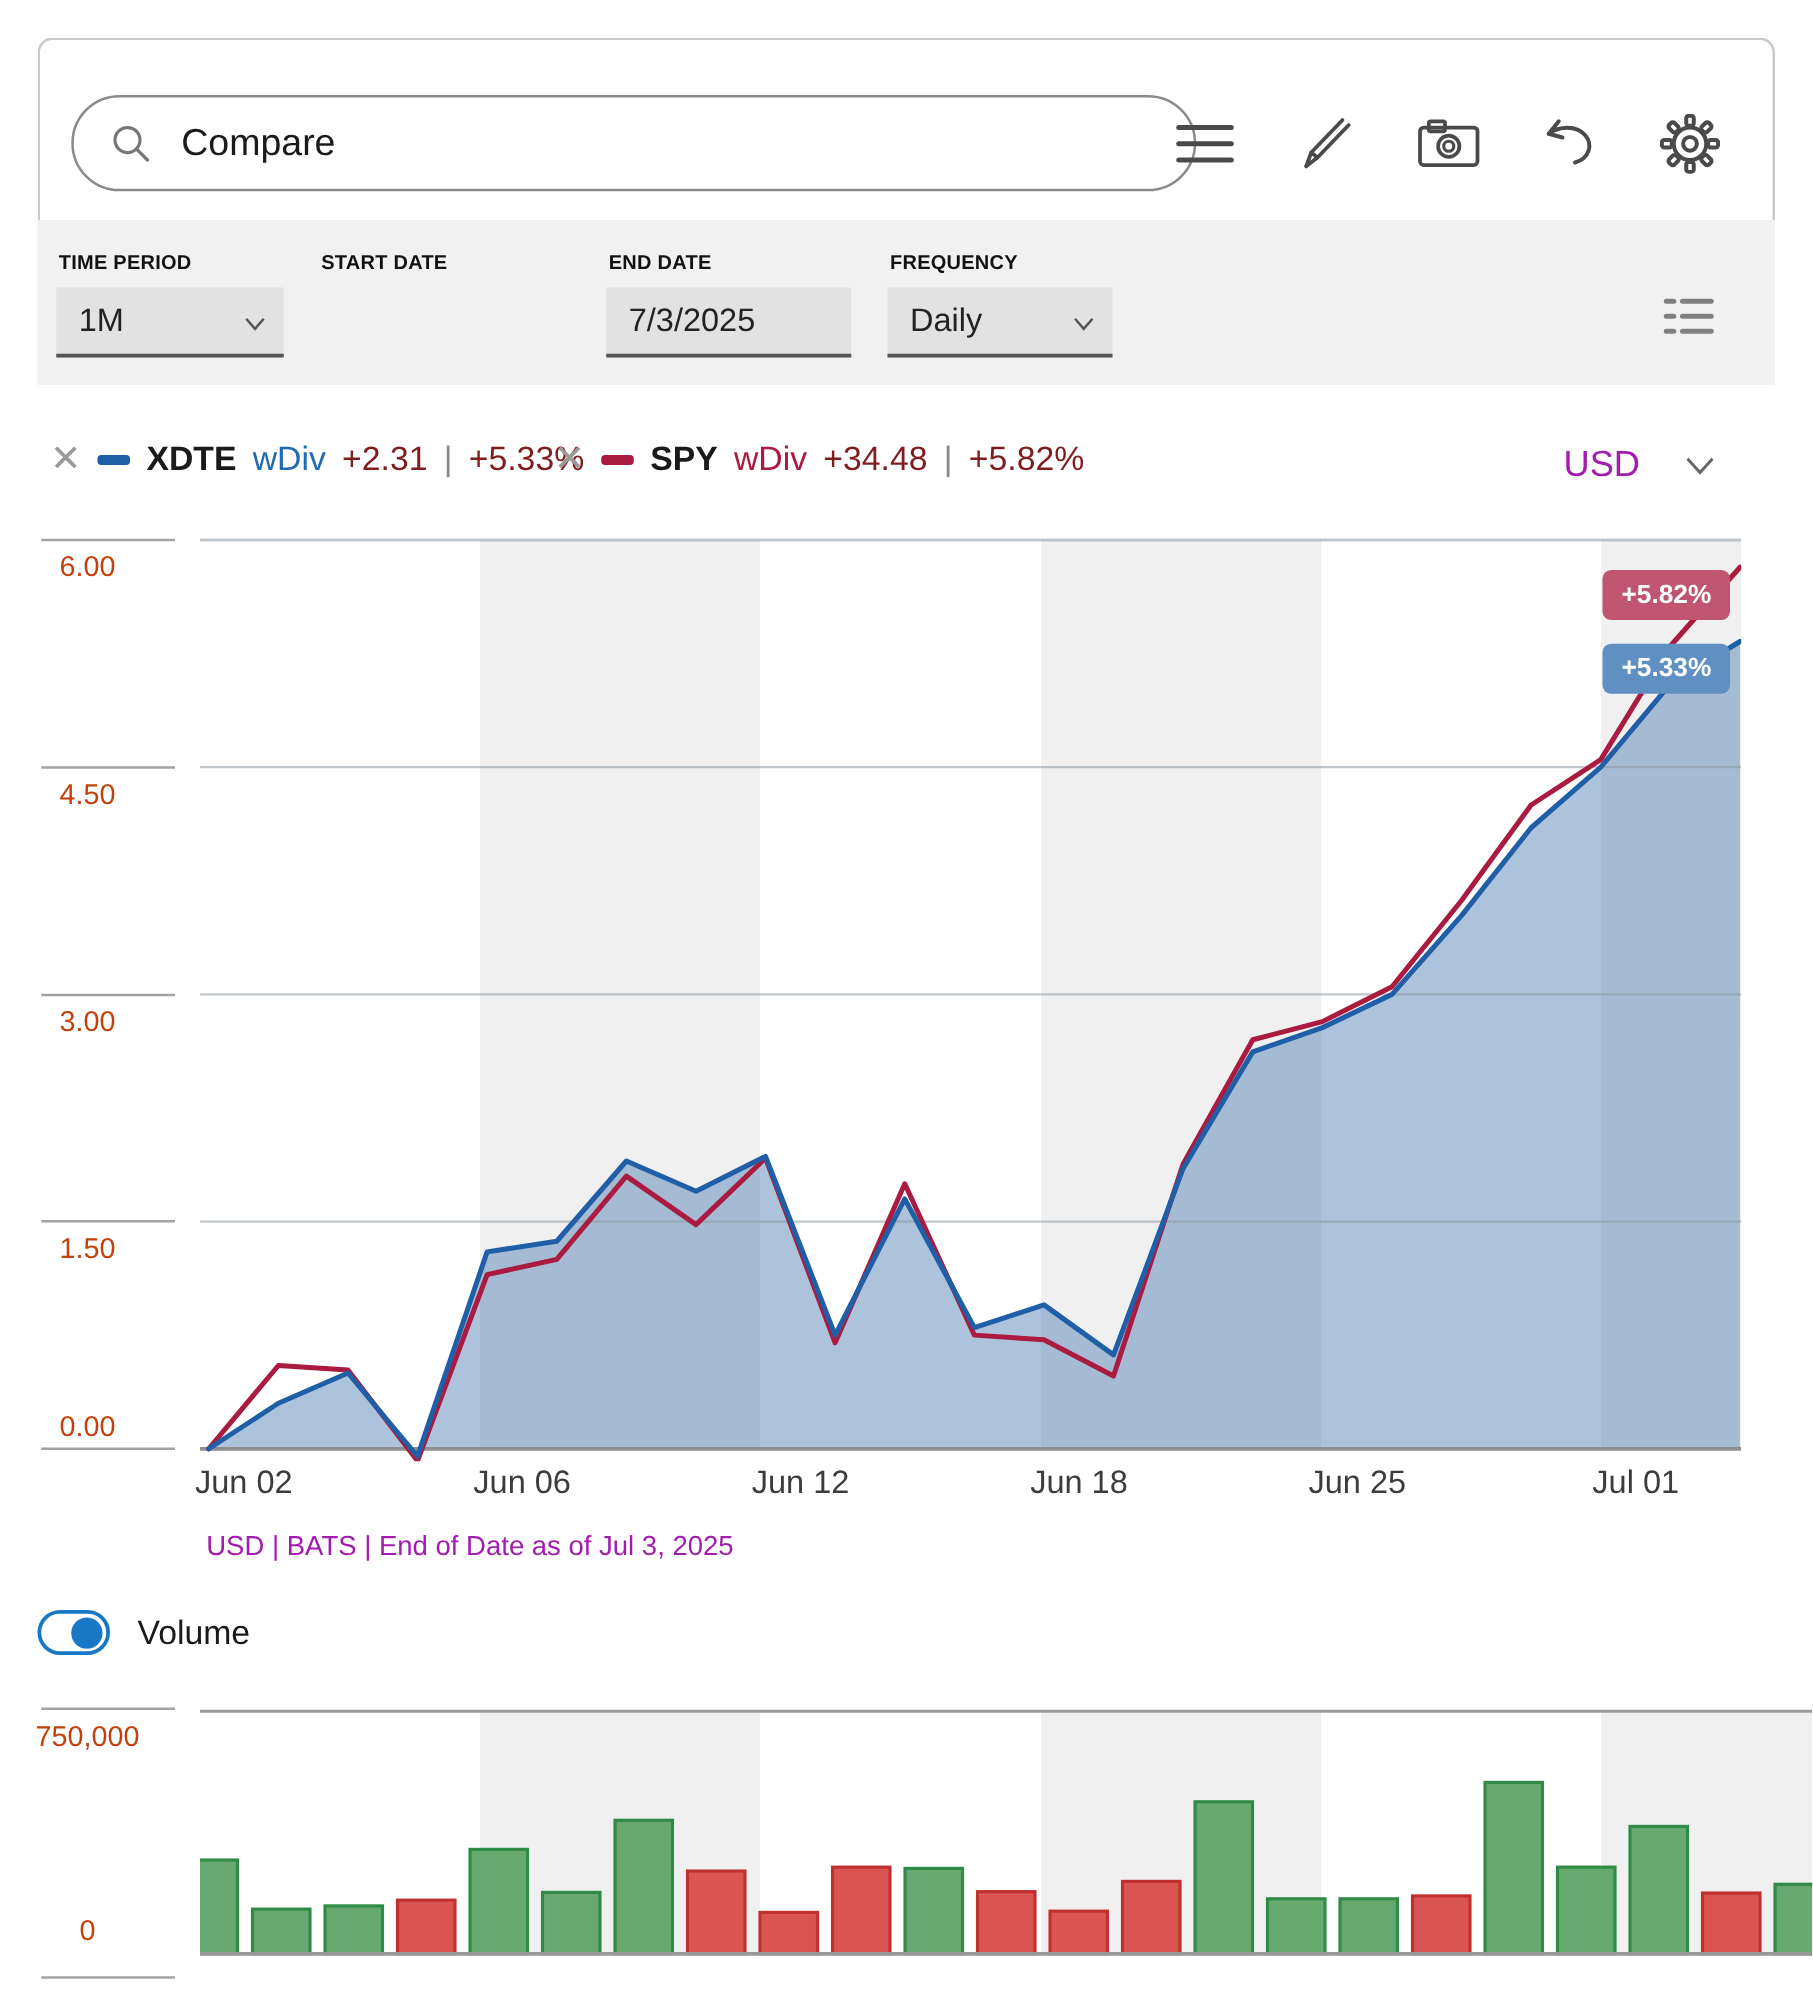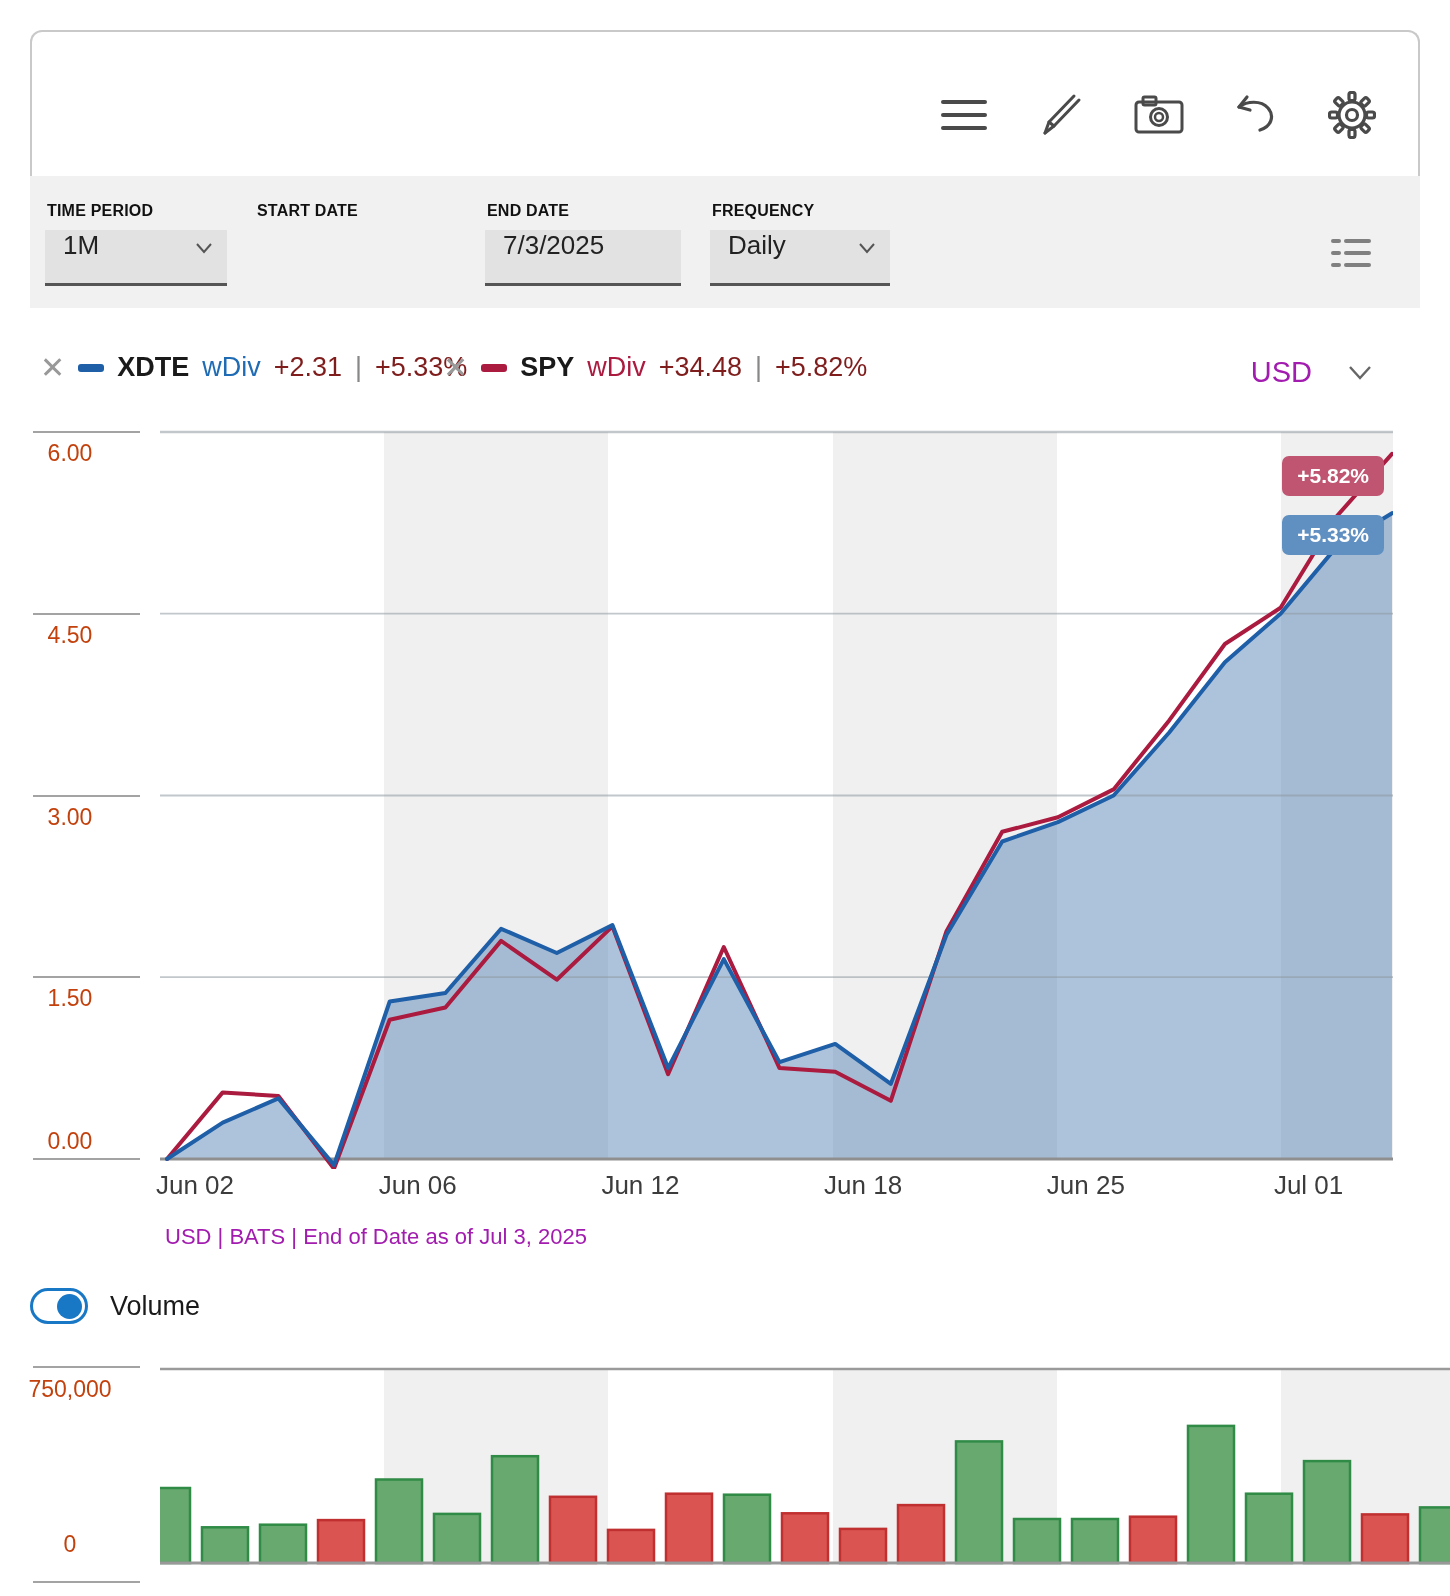--- a/index.html
+++ b/index.html
@@ -14,21 +14,21 @@
   .search-pill svg { margin-left:28px; }
   .search-input { border:none; outline:none; font-size:30px; color:#1a1a1a; margin-left:22px; width:700px;
     font-family:"Liberation Sans","DejaVu Sans",sans-serif; background:transparent; }
   .toolbar-icons { position:absolute; right:42px; top:48px; display:flex; gap:50px; align-items:center; height:70px; }
   .tool-icon { cursor:pointer; display:flex; align-items:center; }
 
   
   .filter-bar { position:absolute; left:30px; top:176px; width:1390px; height:132px; background:#f1f1f1; }
   .f-label { position:absolute; top:26px; font-size:16px; font-weight:bold; color:#111; letter-spacing:.2px; }
   .f-field { position:absolute; top:54px; height:56px; background:#e2e2e2; border-bottom:3px solid #555;
-    display:flex; align-items:flex-start; font-size:26px; color:#222; padding:0 14px 0 18px; }
+    display:flex; align-items:center; font-size:26px; color:#222; padding:0 14px 0 18px; }
   .f-field .chev { margin-left:auto; }
   .list-icon { position:absolute; right:48px; top:58px; cursor:pointer; }
 
   
   .legend-row { position:absolute; left:0; top:352px; width:1450px; height:50px; }
   .legend-item { position:absolute; display:flex; align-items:center; gap:13px; font-size:27px; }
   .lg-x { color:#999; font-size:30px; line-height:30px; cursor:pointer; }
   .lg-swatch { width:26px; height:8px; border-radius:3px; }
   .lg-ticker { font-weight:bold; color:#1a1a1a; }
   .lg-green { color:#7f1d1d;text-align:center; }
@@ -50,20 +50,27 @@
     border-radius:19px; background:#fff; cursor:pointer; }
   .toggle .knob { position:absolute; right:3px; top:2.5px; width:25px; height:25px; border-radius:50%; background:#1878c6; }
   .vol-label { position:absolute; left:110px; top:1291px; font-size:27px; color:#1a1a1a; }
 </style>
 </head>
 <body>
 
 <div id="app">
 
   <div class="top-card">
+    <div class="search-pill">
+      <svg width="36" height="36" viewBox="0 0 36 36" fill="none">
+        <circle cx="15" cy="15" r="10" stroke="#777" stroke-width="2.6"></circle>
+        <line x1="22.5" y1="22.5" x2="31" y2="31" stroke="#777" stroke-width="2.6" stroke-linecap="round"></line>
+      </svg>
+      <input class="search-input" value="Compare" style="">
+    </div>
     <div class="toolbar-icons">
       <span class="tool-icon">
         <svg width="48" height="36" viewBox="0 0 48 36" fill="none" stroke="#4a4a4a" stroke-width="4" stroke-linecap="round">
           <line x1="3" y1="5" x2="45" y2="5"></line>
             <line x1="3" y1="18" x2="45" y2="18"></line>
             <line x1="3" y1="31" x2="45" y2="31"></line>
         </svg>
       </span>
       <span class="tool-icon">
         <svg width="46" height="46" viewBox="0 0 46 46" fill="none" stroke="#4a4a4a" stroke-width="3" stroke-linecap="round" stroke-linejoin="round">

